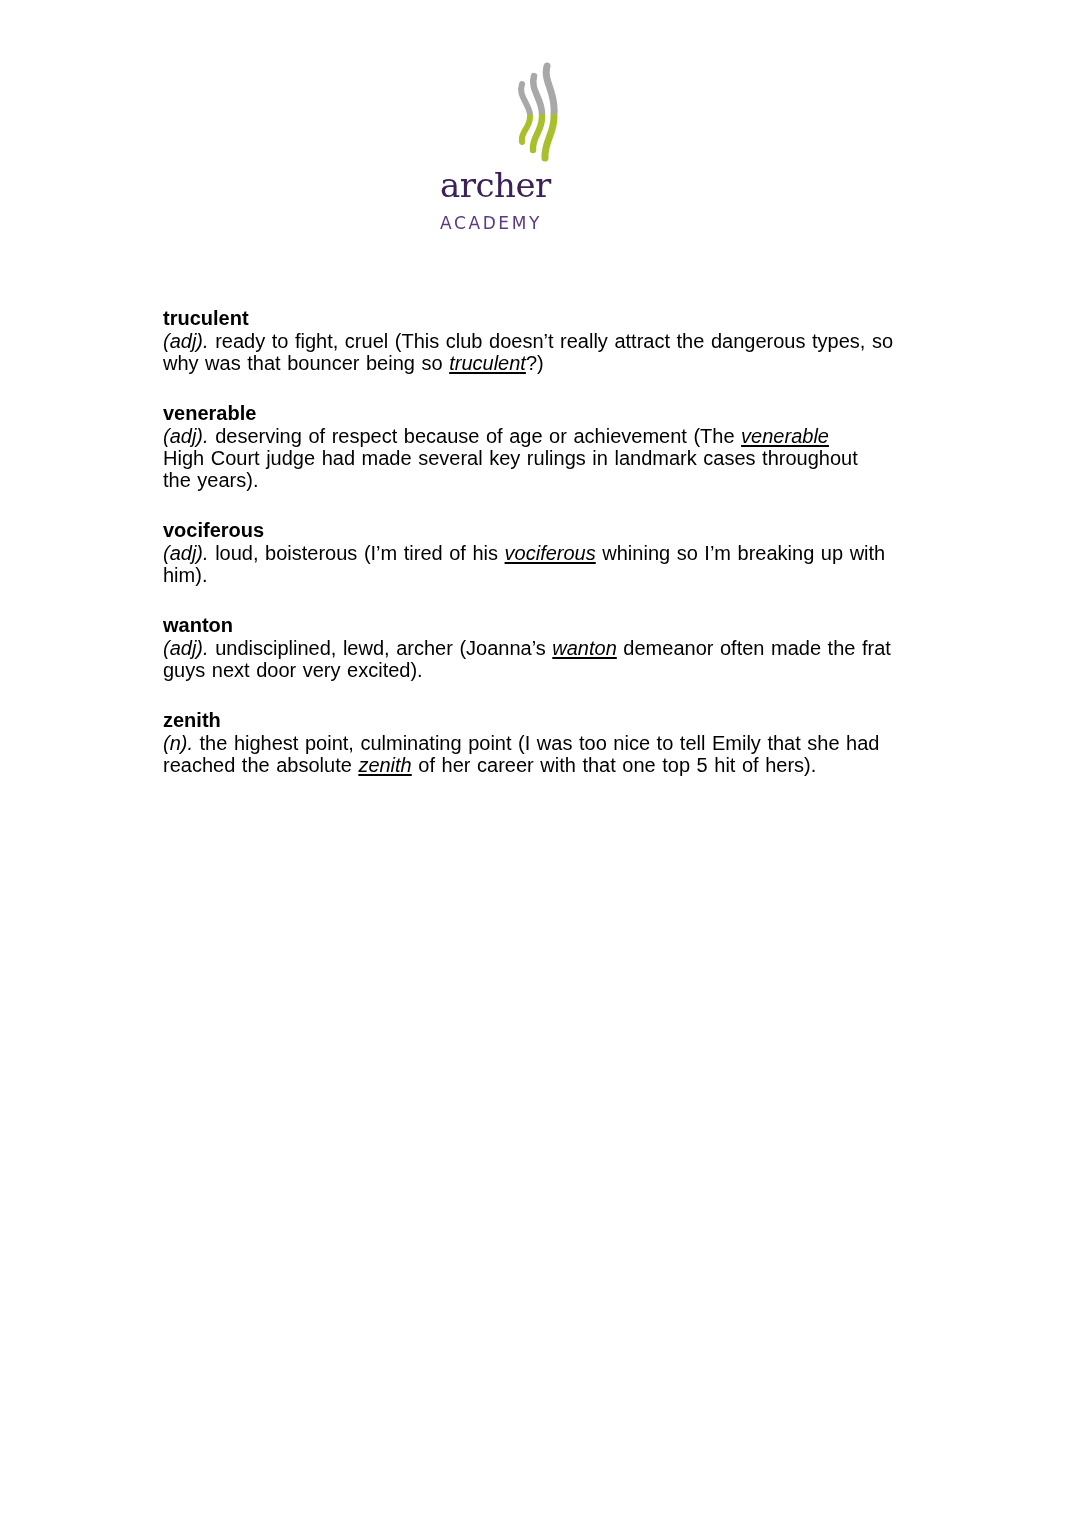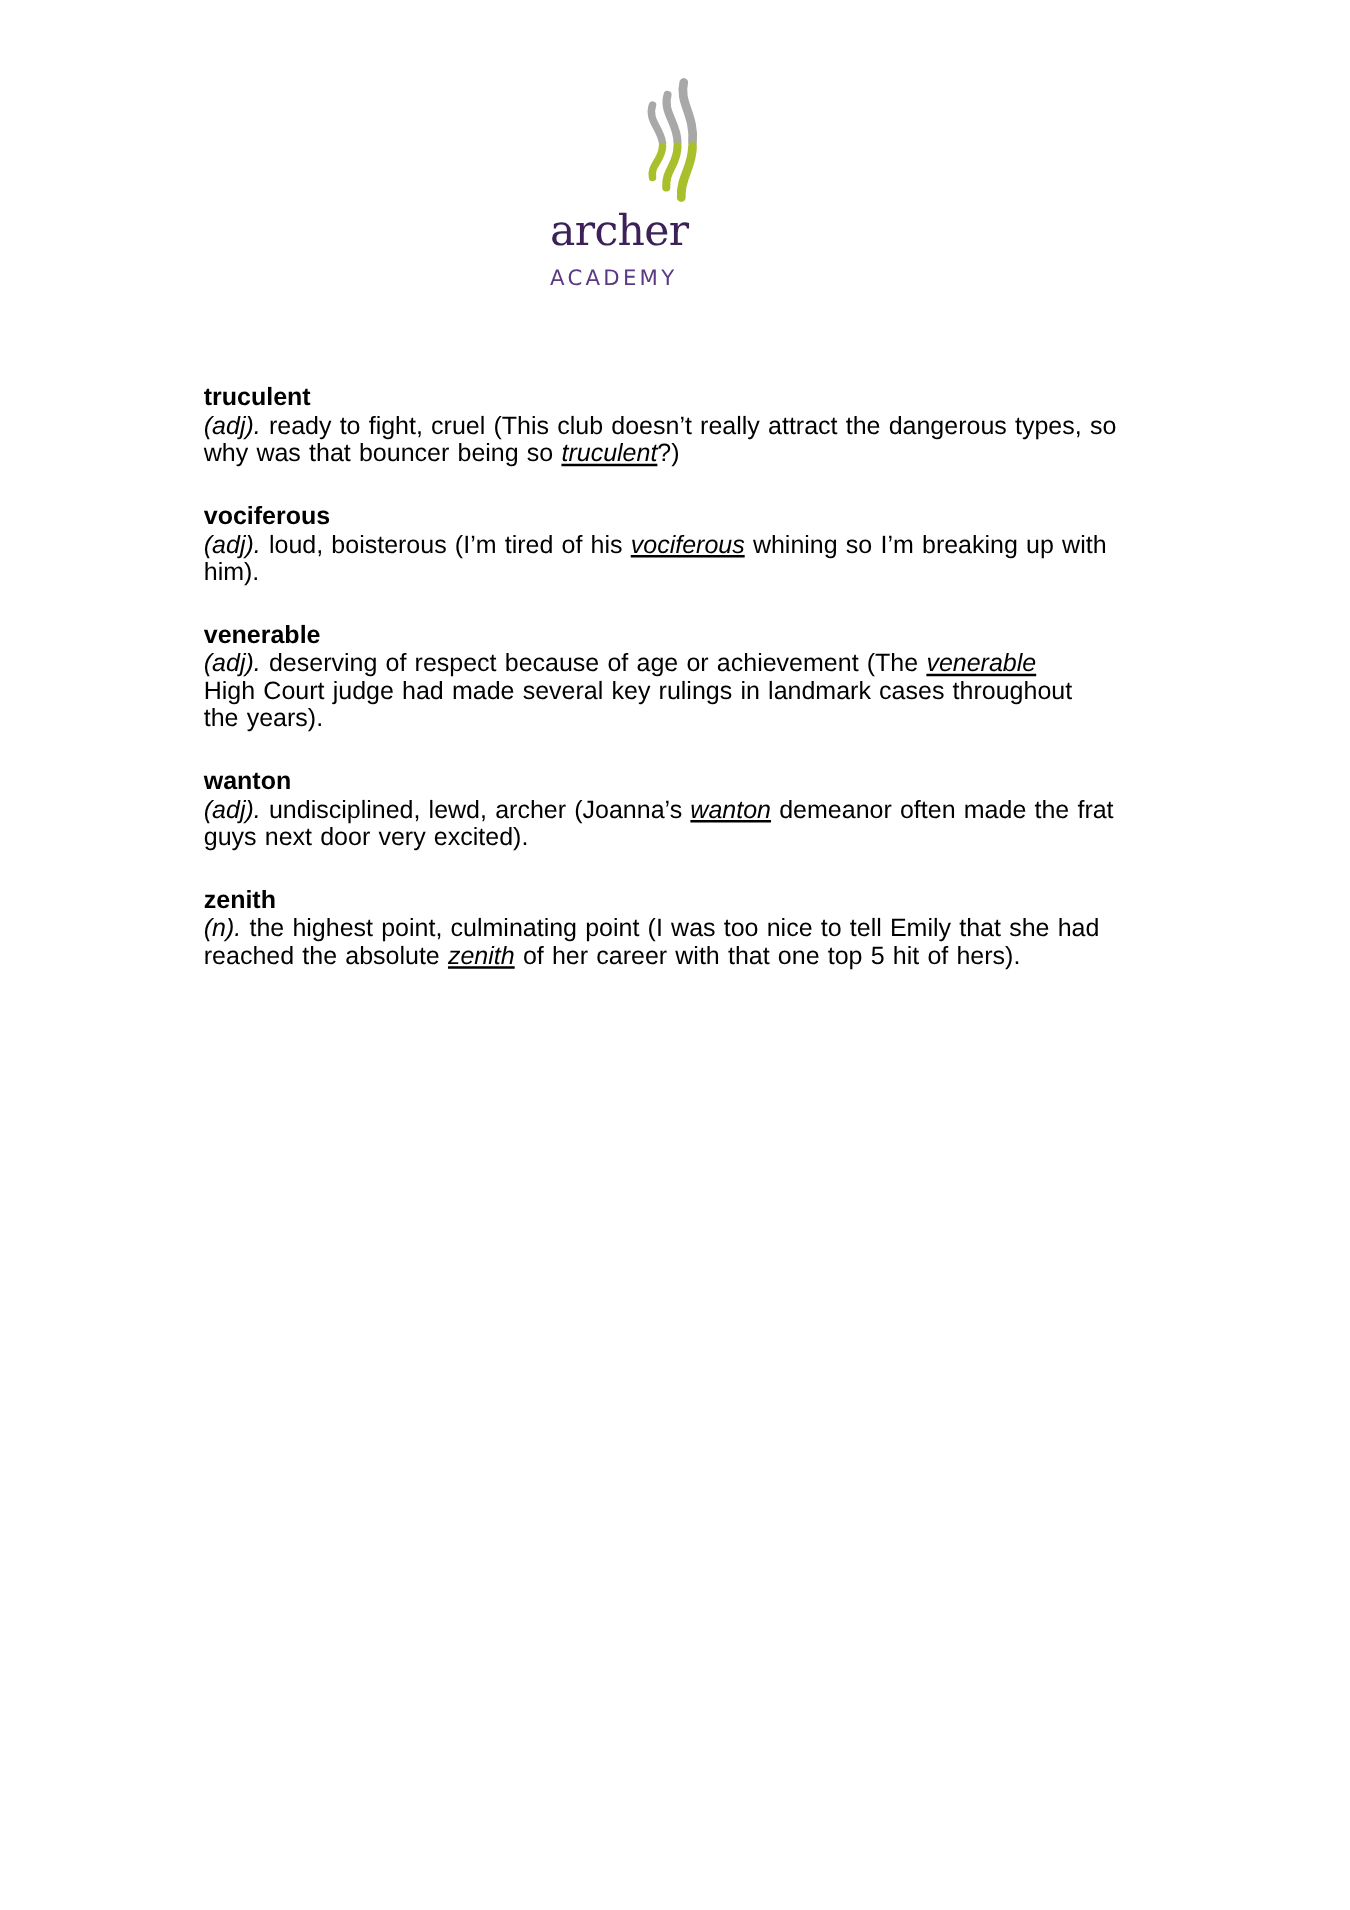--- a/index.html
+++ b/index.html
@@ -104,27 +104,27 @@
 
 <div class="entries">
 
   <div class="entry">
     <div class="term">truculent</div>
     <div class="def"><span class="pos">(adj).</span><span> ready to fight, cruel (This club doesn’t really attract the dangerous types, so why was that bouncer being so </span><span class="ex-word">truculent</span><span>?)</span></div>
   </div>
 
 
   <div class="entry">
-    <div class="term">vociferous</div>
-    <div class="def" style="width:750px"><span class="pos">(adj).</span><span> loud, boisterous (I’m tired of his </span><span class="ex-word">vociferous</span><span> whining so I’m breaking up with him).</span></div>
+    <div class="term">venerable</div>
+    <div class="def" style="width:700px"><span class="pos">(adj).</span><span> deserving of respect because of age or achievement (The </span><span class="ex-word">venerable</span><span> High Court judge had made several key rulings in landmark cases throughout the years).</span></div>
   </div>
 
   <div class="entry">
-    <div class="term">venerable</div>
-    <div class="def" style="width:700px"><span class="pos">(adj).</span><span> deserving of respect because of age or achievement (The </span><span class="ex-word">venerable</span><span> High Court judge had made several key rulings in landmark cases throughout the years).</span></div>
+    <div class="term">vociferous</div>
+    <div class="def" style="width:750px"><span class="pos">(adj).</span><span> loud, boisterous (I’m tired of his </span><span class="ex-word">vociferous</span><span> whining so I’m breaking up with him).</span></div>
   </div>
 
   <div class="entry">
     <div class="term">wanton</div>
     <div class="def" style="width:752px"><span class="pos">(adj).</span><span> undisciplined, lewd, archer (Joanna’s </span><span class="ex-word">wanton</span><span> demeanor often made the frat guys next door very excited).</span></div>
   </div>
 
   <div class="entry">
     <div class="term">zenith</div>
     <div class="def" style="width:740px"><span class="pos">(n).</span><span> the highest point, culminating point (I was too nice to tell Emily that she had reached the absolute </span><span class="ex-word">zenith</span><span> of her career with that one top 5 hit of hers).</span></div>

